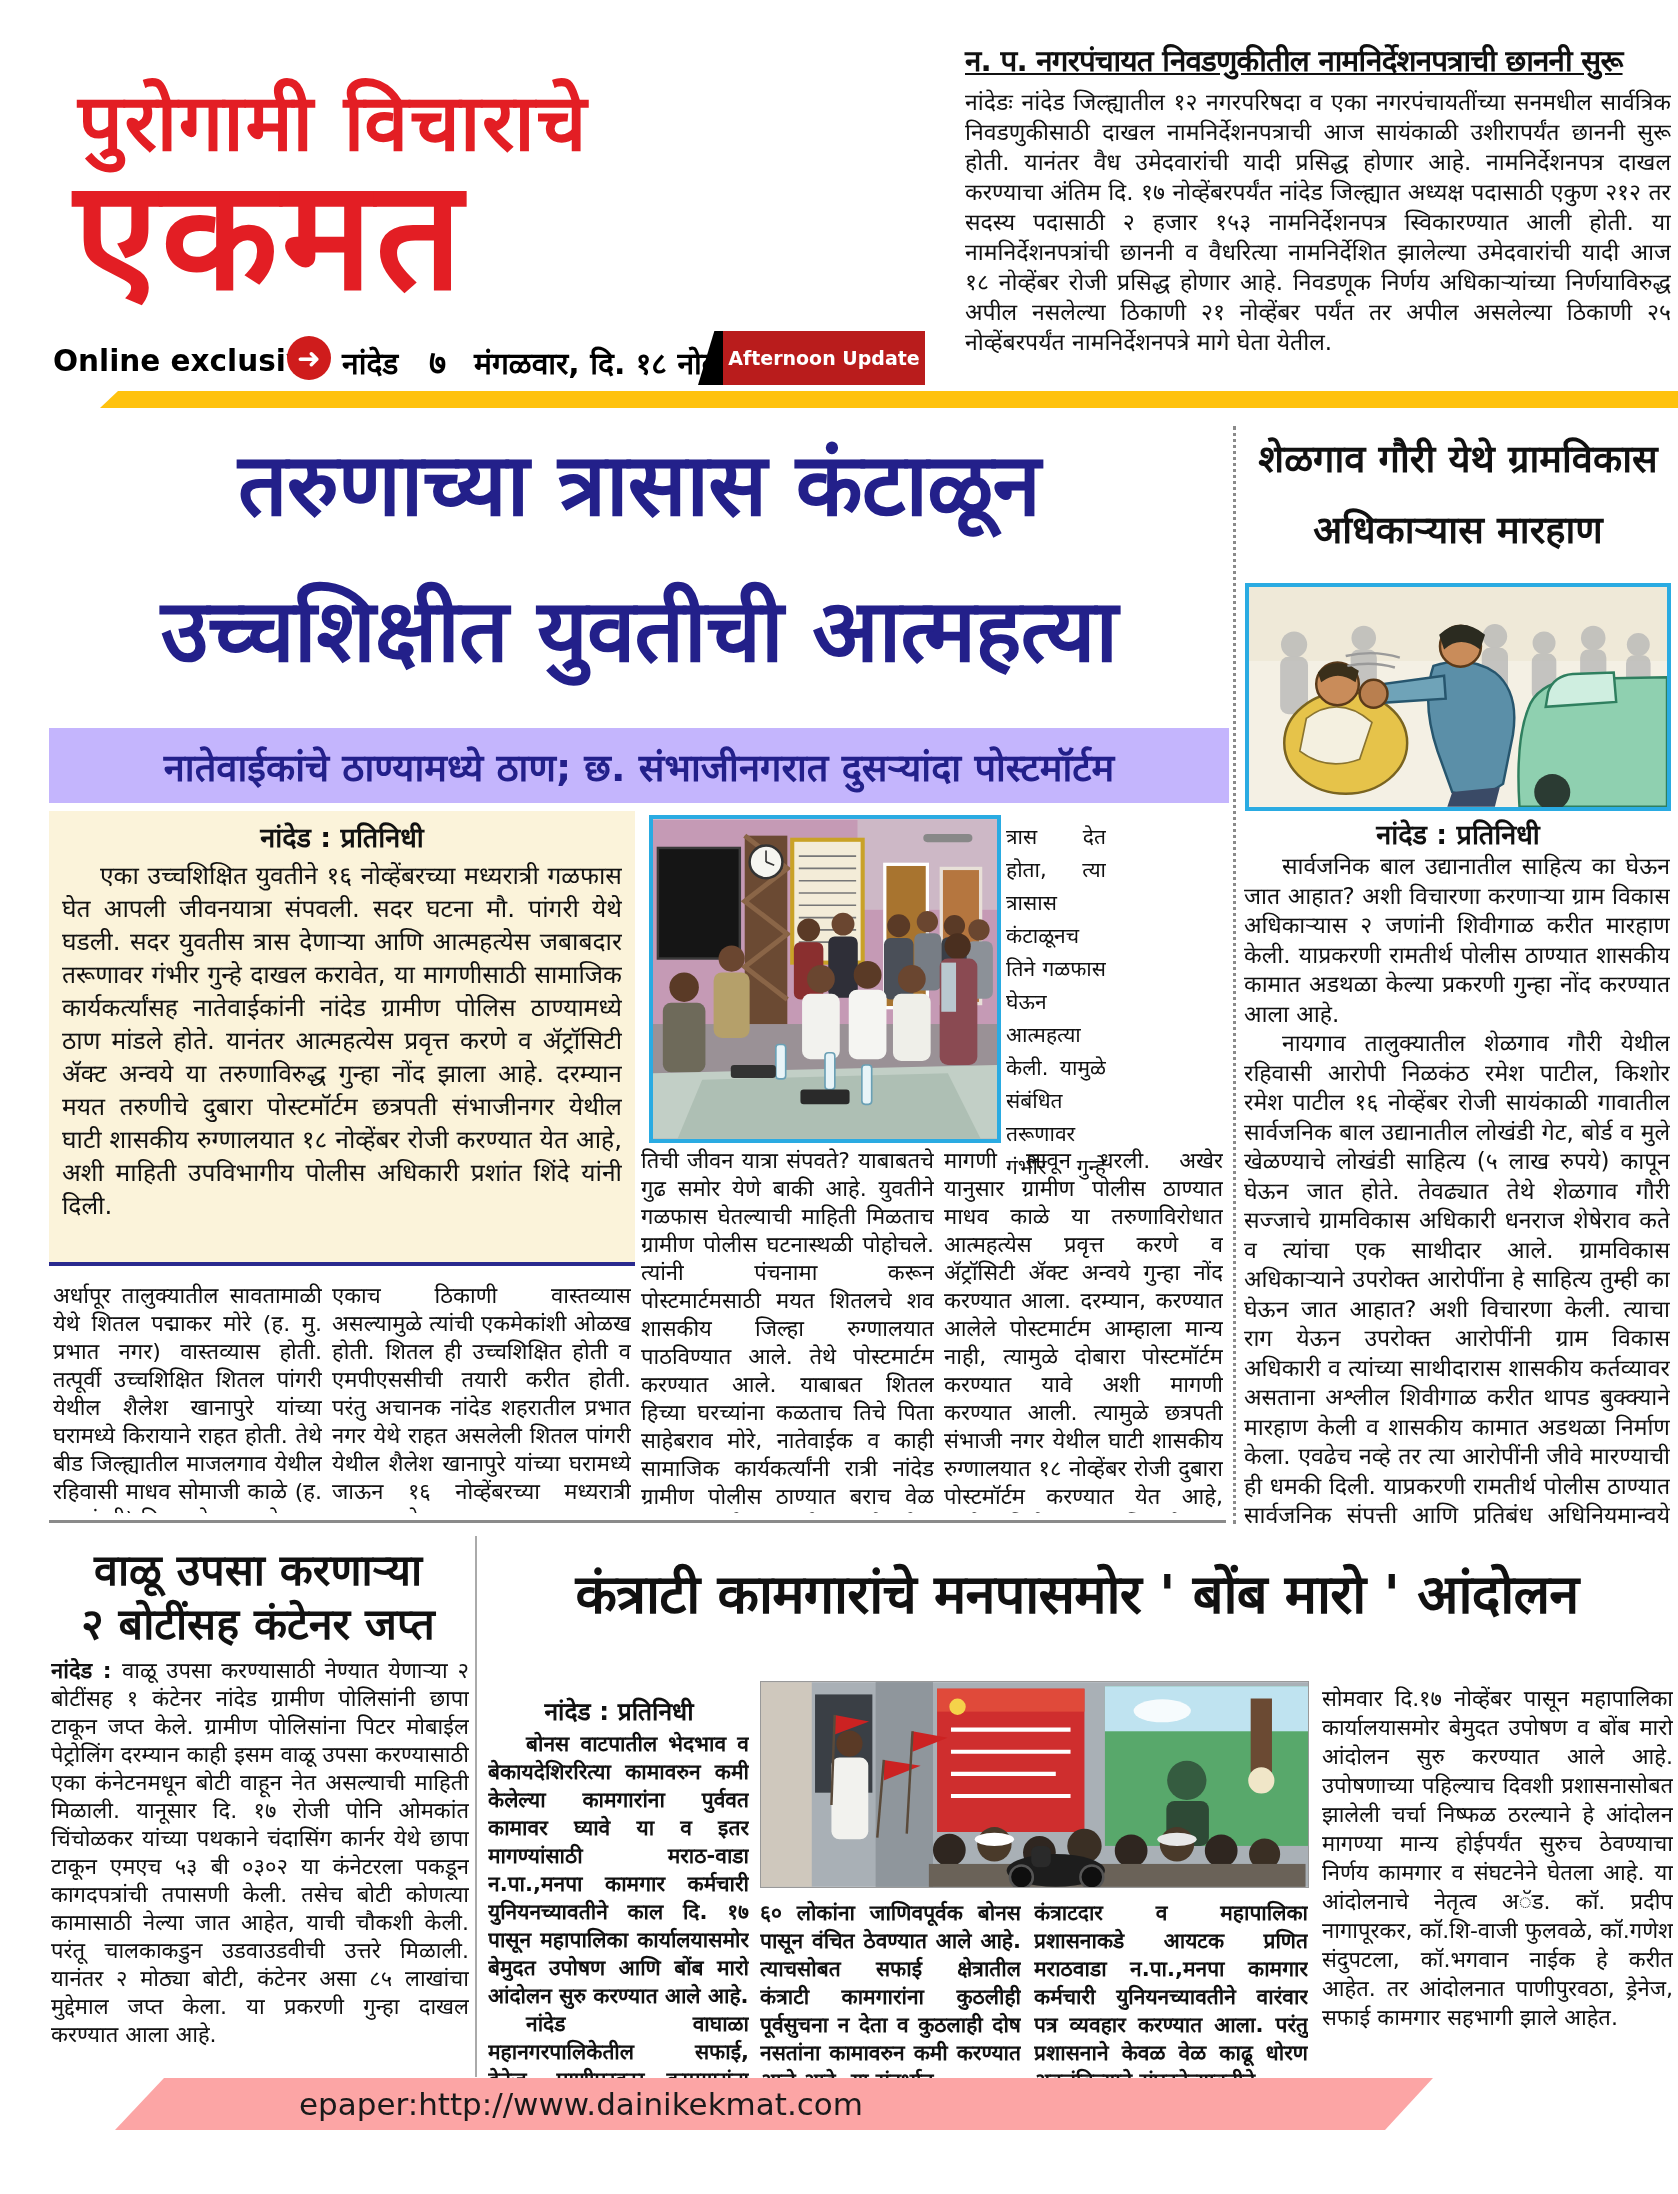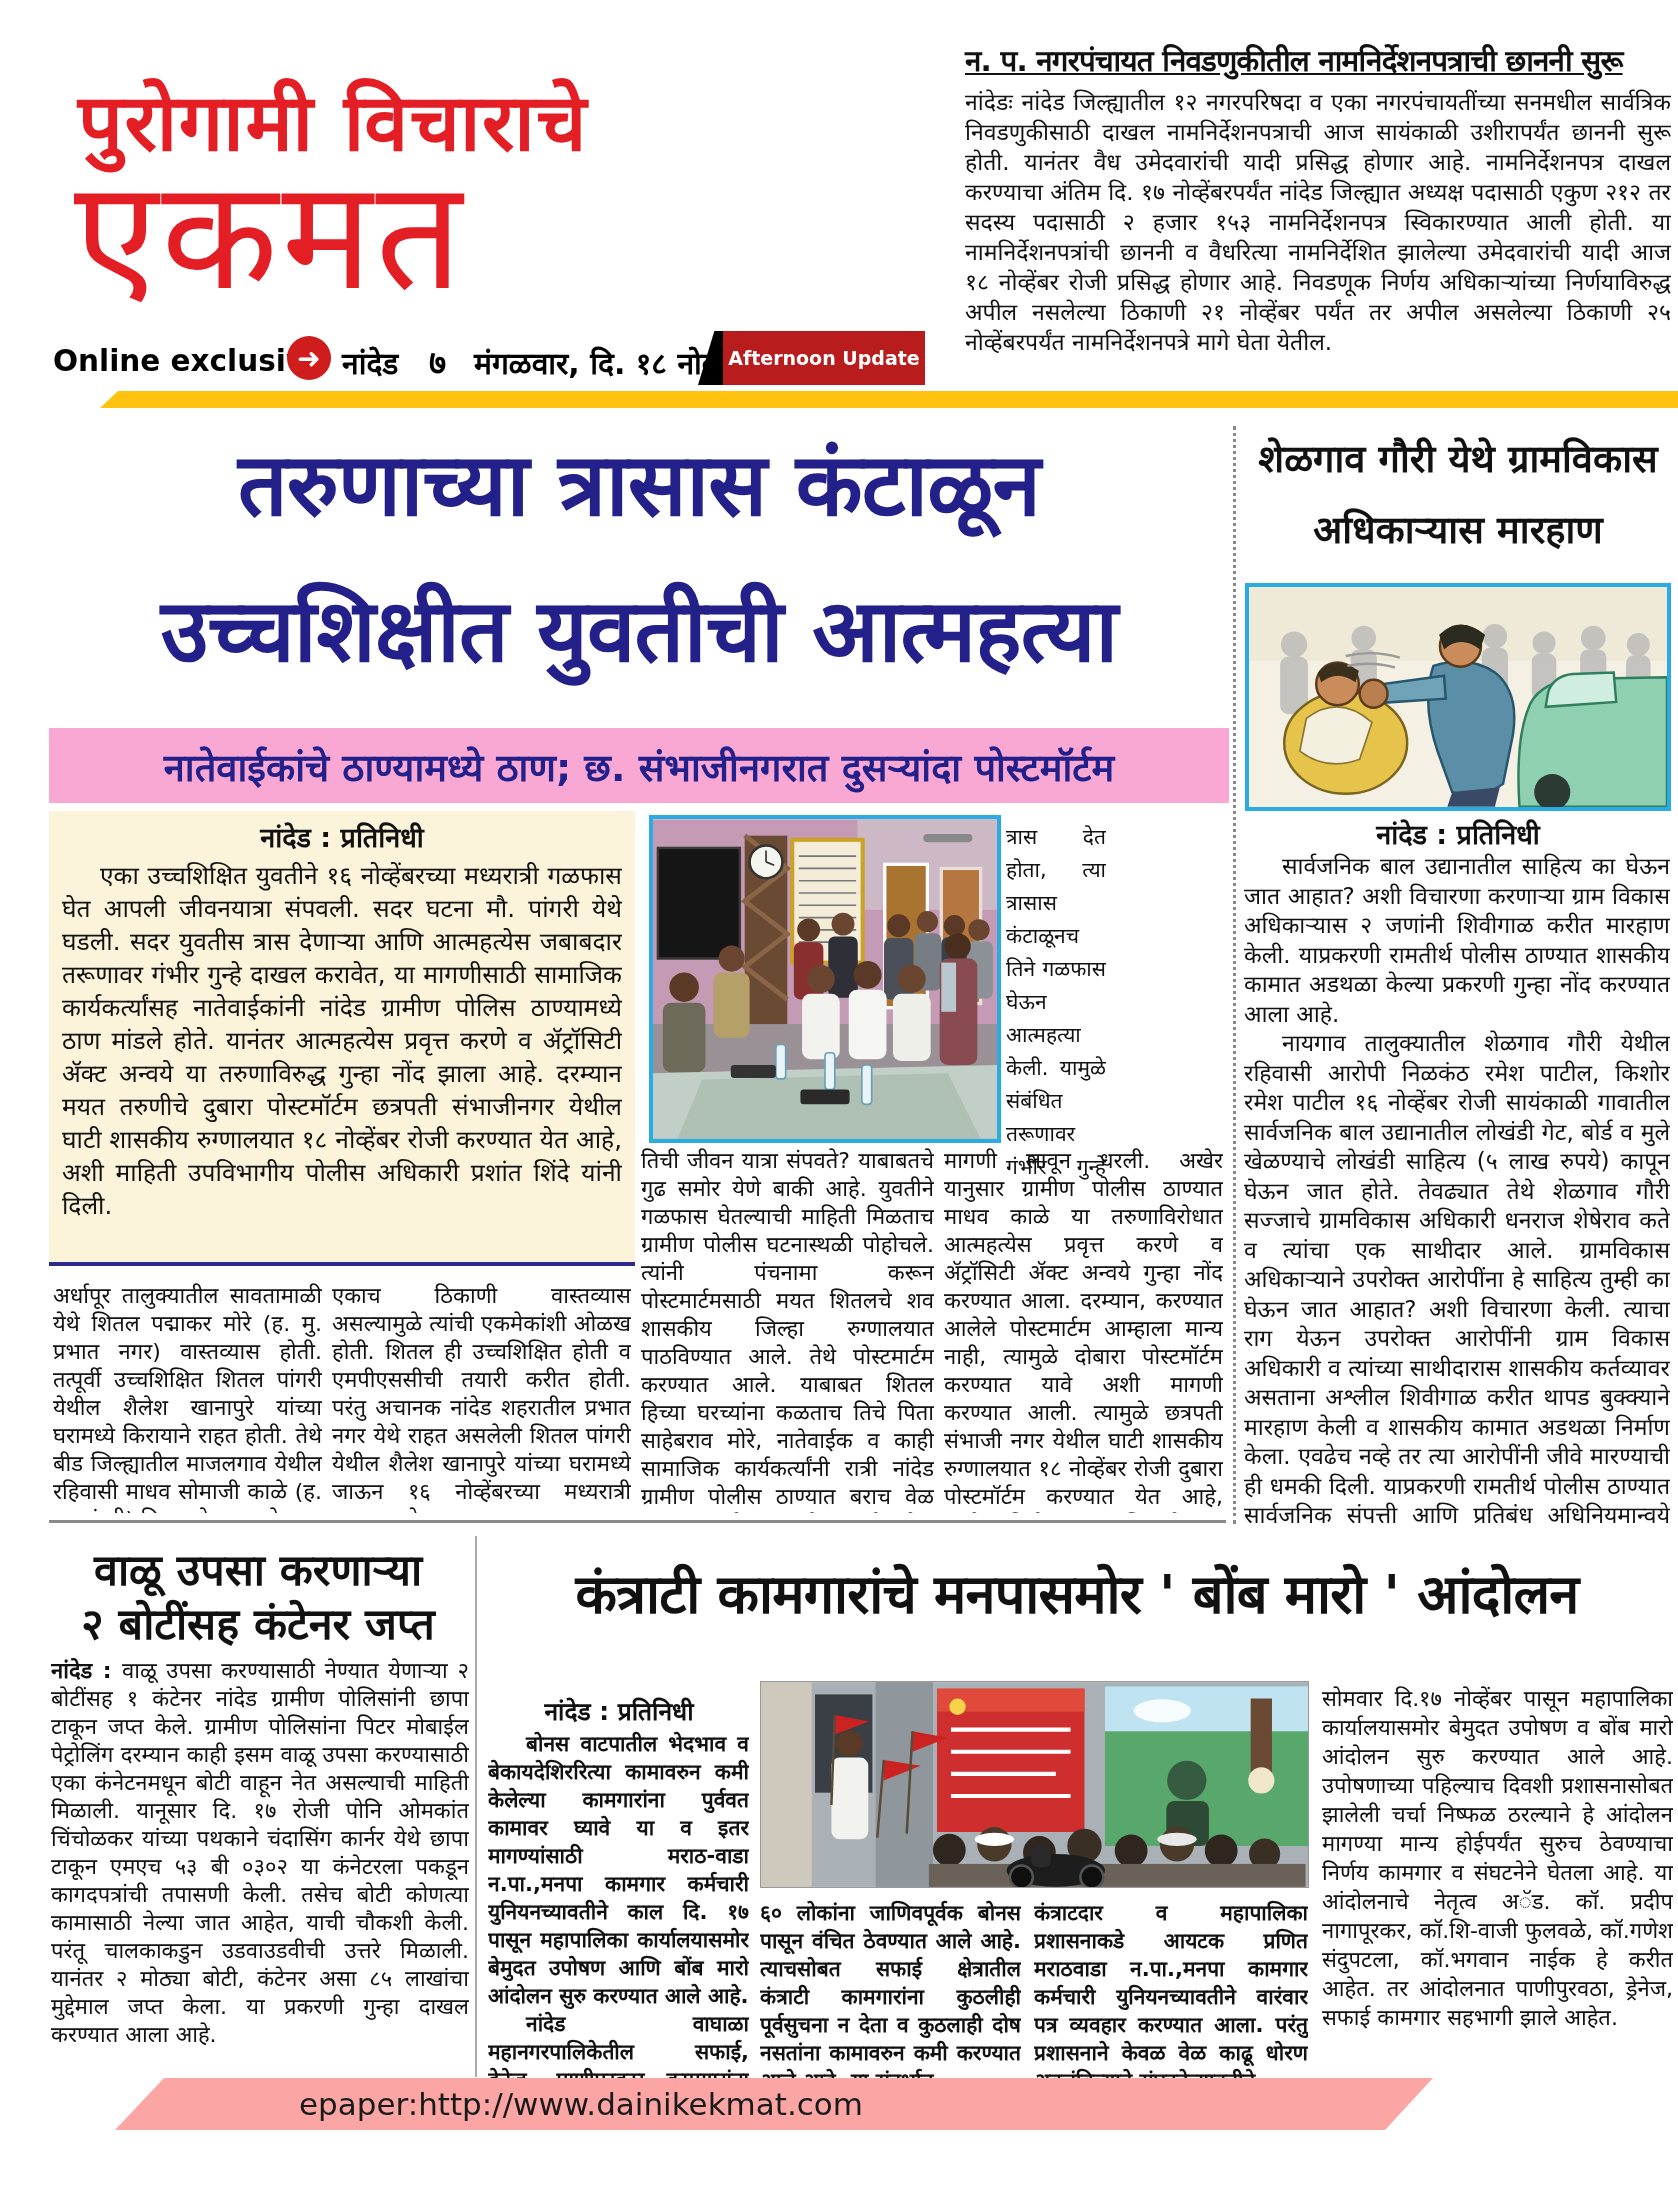--- a/index.html
+++ b/index.html
@@ -9,37 +9,37 @@
   .jt{text-align:justify;text-justify:inter-word;}
   p{margin:0;}
   .indent{text-indent:38px;}
   .bold{font-weight:bold;}
   .center{text-align:center;}
   .nowrap{white-space:nowrap;}
   .clip{overflow:hidden;}
 
   
   .tagline{font-size:79px;font-weight:bold;color:#e31e24;letter-spacing:1.6px;}
-  .ekmat{font-size:152px;font-weight:normal;color:#e31e24;letter-spacing:3.3px;line-height:1;}
+  .ekmat{font-size:152px;font-weight:bold;color:#e31e24;letter-spacing:3.3px;line-height:1;}
   .online{font-size:29.5px;font-weight:bold;color:#000;}
   .dateline-txt{font-size:30px;font-weight:bold;color:#000;}
   .arrow-circle{width:44px;height:44px;border-radius:50%;background:#cf1c1c;color:#fff;
     display:flex;align-items:center;justify-content:center;font-size:28px;font-weight:bold;}
   .badge{background:#b91c1c;color:#fff;font-size:19px;font-weight:bold;
     display:flex;align-items:center;justify-content:center;}
   .badge-slant{background:#000;clip-path:polygon(38% 0,100% 0,100% 100%,0 100%);}
   .ybar{background:#ffc20e;}
 
   
   .tr-headline{font-size:29.5px;font-weight:bold;letter-spacing:-0.8px;white-space:nowrap;}
   .tr-body{font-size:23px;line-height:30px;}
 
   
   .main-h{font-size:87px;font-weight:bold;color:#23208a;letter-spacing:-0.8px;}
-  .sub-h{background:#f9a8d4;color:#23208a;display:flex;align-items:center;justify-content:center;
+  .sub-h{background:#c4b5fd;color:#23208a;display:flex;align-items:center;justify-content:center;
          font-size:38px;font-weight:bold;}
   .byline{font-size:27px;font-weight:bold;}
   .lead-box{background:#fbf3da;border-bottom:4.9px solid #2a2a8f;}
   .lead-txt{font-size:24.6px;line-height:33px;}
   .body-col{font-size:22px;line-height:28px;}
   .side-col{font-size:21px;line-height:33px;}
   .photo-frame{border:4.1px solid #2aabe2;}
 
   
   .ra-h{font-size:38px;font-weight:bold;line-height:1.55;}

